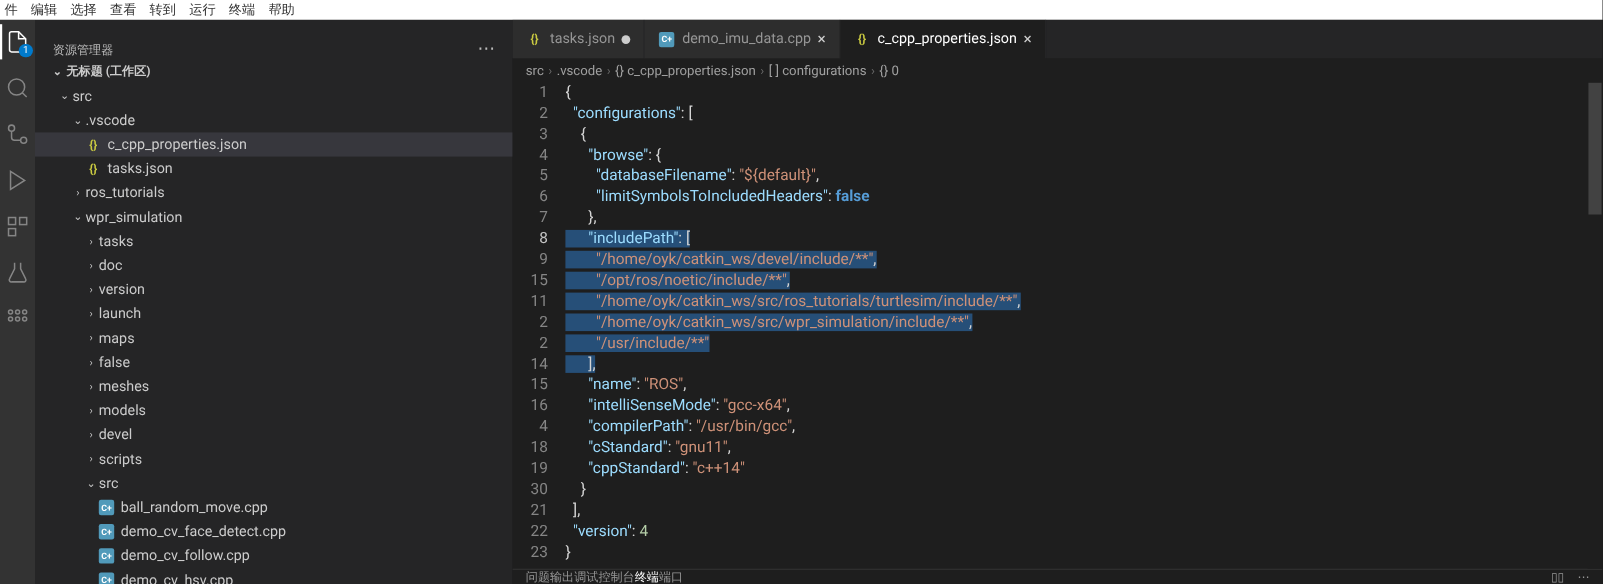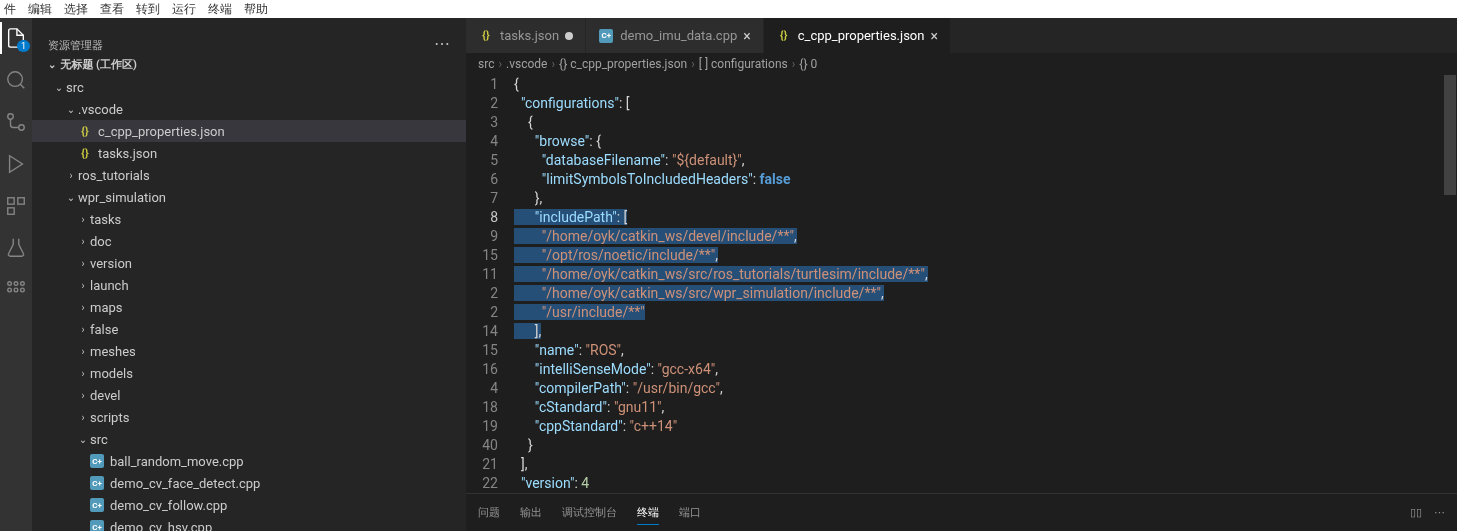--- a/index.html
+++ b/index.html
@@ -51,21 +51,21 @@
 .code-line { height: 19px; white-space: pre; }
 .code-line .sel-text { background: #264f78; }
 
 .tok-brace { color: #d4d4d4; }
 .tok-key { color: #9cdcfe; }
 .tok-str { color: #ce9178; }
 .tok-kw { color: #569cd6; font-weight: bold; }
 .tok-num { color: #b5cea8; }
 .tok-punc { color: #d4d4d4; }
 
-.panel-tabs { height: 38px; background: #1e1e1e; display: flex; align-items: center; padding: 0 12px; gap: 20px; font-size: 11px; color: #969696; border-top: 1px solid #333; }
+.panel-tabs { height: 14px; background: #1e1e1e; display: flex; align-items: center; padding: 0 12px; font-size: 11px; color: #969696; border-top: 1px solid #333; }
 .panel-tabs .ptab { cursor: pointer; padding: 4px 0; }
 .panel-tabs .ptab.active { color: #ffffff; border-bottom: 1px solid #007acc; }
 .panel-tabs .right { margin-left: auto; display: flex; gap: 12px; }
 .scrollbar-v { position: absolute; right: 0; top: 0; width: 14px; height: 100%; background: #1e1e1e; }
 .scrollbar-thumb { position: absolute; right: 1px; top: 0; width: 12px; height: 120px; background: #424242; }
 </style>
 </head>
 <body>
 
 <div class="menubar" id="menubar">
@@ -310,21 +310,21 @@
           <div class="ln">15</div>
           <div class="ln">11</div>
           <div class="ln">2</div>
           <div class="ln">2</div>
           <div class="ln">14</div>
           <div class="ln">15</div>
           <div class="ln">16</div>
           <div class="ln">4</div>
           <div class="ln">18</div>
           <div class="ln">19</div>
-          <div class="ln">40</div>
+          <div class="ln">30</div>
           <div class="ln">21</div>
           <div class="ln">22</div>
           <div class="ln">23</div>
         </div>
       <div class="code-lines" id="codelines">
         <div class="code-line"><span class="tok-brace">{</span></div>
           <div class="code-line">  <span class="tok-key">"configurations"</span><span class="tok-punc">:</span> <span class="tok-brace">[</span></div>
           <div class="code-line">    <span class="tok-brace">{</span></div>
           <div class="code-line">      <span class="tok-key">"browse"</span><span class="tok-punc">:</span> <span class="tok-brace">{</span></div>
           <div class="code-line">        <span class="tok-key">"databaseFilename"</span><span class="tok-punc">:</span> <span class="tok-str">"${default}"</span><span class="tok-punc">,</span></div>

